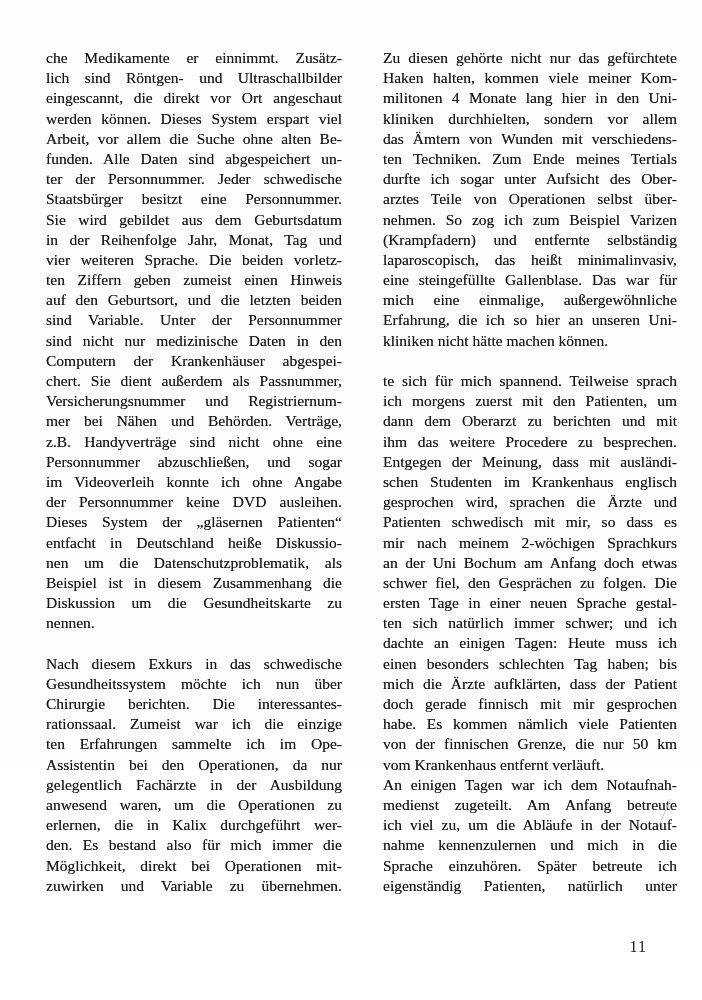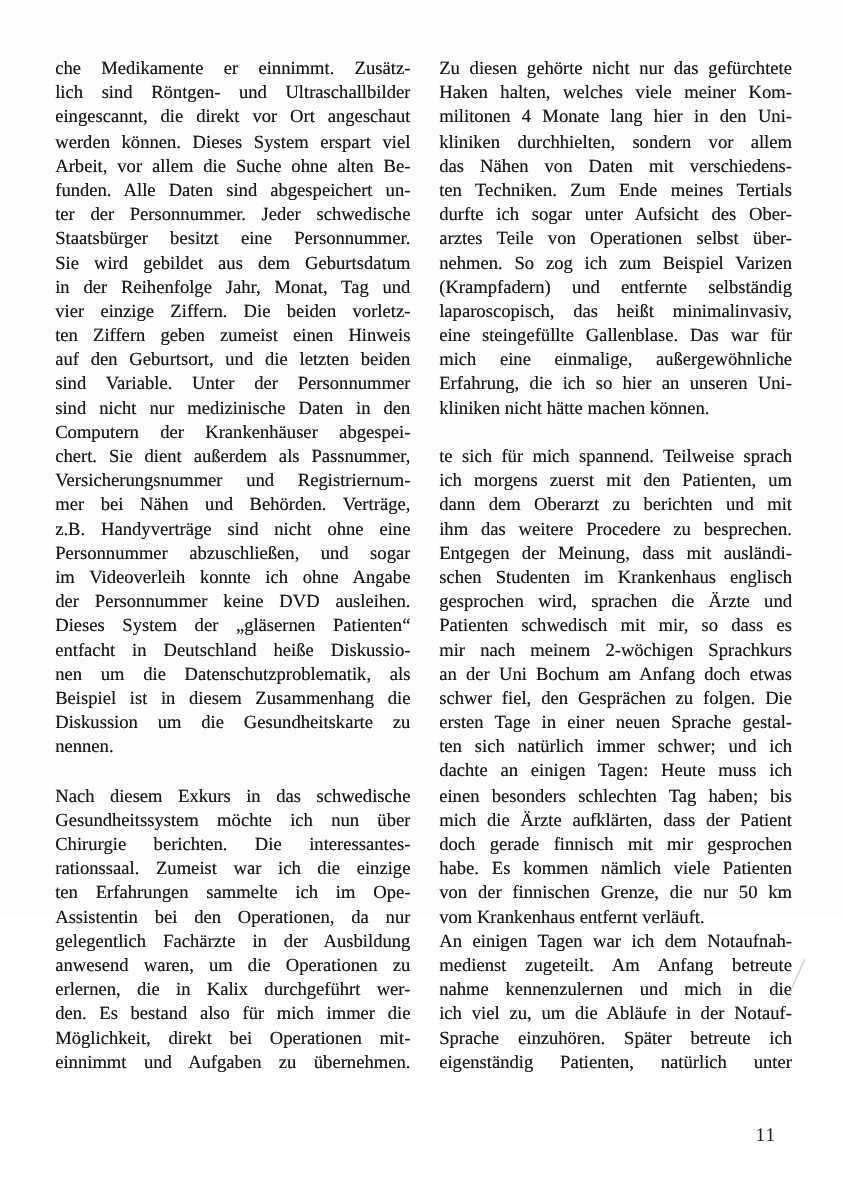--- a/index.html
+++ b/index.html
@@ -19,21 +19,21 @@
     color: #161616;
   }
   .col {
     position: absolute;
     top: 48px;
     font-size: 15.5px;
     line-height: 20.2px;
     text-shadow: 0 0 0.3px rgba(0,0,0,0.55);
   }
   .col-left  { left: 46px;  width: 296px; }
-  .col-right { left: 366px; width: 294px; }
+  .col-right { left: 383px; width: 294px; }
   .para { margin: 0; }
   .para.gap { margin-top: 20.2px; }
   .line {
     height: 20.2px;
     overflow: hidden;
     text-align: justify;
     text-align-last: justify;
   }
   .line.end { text-align-last: left; }
   .page-number {
@@ -63,21 +63,21 @@
         <div class="line">che Medikamente er einnimmt. Zusätz-</div>
         <div class="line">lich sind Röntgen- und Ultraschallbilder</div>
         <div class="line">eingescannt, die direkt vor Ort angeschaut</div>
         <div class="line">werden können. Dieses System erspart viel</div>
         <div class="line">Arbeit, vor allem die Suche ohne alten Be-</div>
         <div class="line">funden. Alle Daten sind abgespeichert un-</div>
         <div class="line">ter der Personnummer. Jeder schwedische</div>
         <div class="line">Staatsbürger besitzt eine Personnummer.</div>
         <div class="line">Sie wird gebildet aus dem Geburtsdatum</div>
         <div class="line">in der Reihenfolge Jahr, Monat, Tag und</div>
-        <div class="line">vier einzige Ziffern. Die beiden vorletz-</div>
+        <div class="line">vier weiteren Sprache. Die beiden vorletz-</div>
         <div class="line">ten Ziffern geben zumeist einen Hinweis</div>
         <div class="line">auf den Geburtsort, und die letzten beiden</div>
         <div class="line">sind Variable. Unter der Personnummer</div>
         <div class="line">sind nicht nur medizinische Daten in den</div>
         <div class="line">Computern der Krankenhäuser abgespei-</div>
         <div class="line">chert. Sie dient außerdem als Passnummer,</div>
         <div class="line">Versicherungsnummer und Registriernum-</div>
         <div class="line">mer bei Nähen und Behörden. Verträge,</div>
         <div class="line">z.B. Handyverträge sind nicht ohne eine</div>
         <div class="line">Personnummer abzuschließen, und sogar</div>
@@ -95,30 +95,30 @@
         <div class="line">Gesundheitssystem möchte ich nun über</div>
         <div class="line">Chirurgie berichten. Die interessantes-</div>
         <div class="line">rationssaal. Zumeist war ich die einzige</div>
         <div class="line">ten Erfahrungen sammelte ich im Ope-</div>
         <div class="line">Assistentin bei den Operationen, da nur</div>
         <div class="line">gelegentlich Fachärzte in der Ausbildung</div>
         <div class="line">anwesend waren, um die Operationen zu</div>
         <div class="line">erlernen, die in Kalix durchgeführt wer-</div>
         <div class="line">den. Es bestand also für mich immer die</div>
         <div class="line">Möglichkeit, direkt bei Operationen mit-</div>
-        <div class="line">einnimmt und Aufgaben zu übernehmen.</div>
+        <div class="line">zuwirken und Variable zu übernehmen.</div>
       </div>
     </div>
   <div class="col col-right" id="col-right">
       <div class="para">
         <div class="line">Zu diesen gehörte nicht nur das gefürchtete</div>
-        <div class="line">Haken halten, welches viele meiner Kom-</div>
+        <div class="line">Haken halten, kommen viele meiner Kom-</div>
         <div class="line">militonen 4 Monate lang hier in den Uni-</div>
         <div class="line">kliniken durchhielten, sondern vor allem</div>
-        <div class="line">das Nähen von Daten mit verschiedens-</div>
+        <div class="line">das Ämtern von Wunden mit verschiedens-</div>
         <div class="line">ten Techniken. Zum Ende meines Tertials</div>
         <div class="line">durfte ich sogar unter Aufsicht des Ober-</div>
         <div class="line">arztes Teile von Operationen selbst über-</div>
         <div class="line">nehmen. So zog ich zum Beispiel Varizen</div>
         <div class="line">(Krampfadern) und entfernte selbständig</div>
         <div class="line">laparoscopisch, das heißt minimalinvasiv,</div>
         <div class="line">eine steingefüllte Gallenblase. Das war für</div>
         <div class="line">mich eine einmalige, außergewöhnliche</div>
         <div class="line">Erfahrung, die ich so hier an unseren Uni-</div>
         <div class="line end">kliniken nicht hätte machen können.</div>
@@ -141,21 +141,21 @@
         <div class="line">einen besonders schlechten Tag haben; bis</div>
         <div class="line">mich die Ärzte aufklärten, dass der Patient</div>
         <div class="line">doch gerade finnisch mit mir gesprochen</div>
         <div class="line">habe. Es kommen nämlich viele Patienten</div>
         <div class="line">von der finnischen Grenze, die nur 50 km</div>
         <div class="line end">vom Krankenhaus entfernt verläuft.</div>
       </div>
       <div class="para">
         <div class="line">An einigen Tagen war ich dem Notaufnah-</div>
         <div class="line">medienst zugeteilt. Am Anfang betreute</div>
+        <div class="line">ich viel zu, um die Abläufe in der Notauf-</div>
         <div class="line">nahme kennenzulernen und mich in die</div>
-        <div class="line">ich viel zu, um die Abläufe in der Notauf-</div>
         <div class="line">Sprache einzuhören. Später betreute ich</div>
         <div class="line">eigenständig Patienten, natürlich unter</div>
       </div>
     </div>
   <div class="scan-artifact"></div>
   <div class="page-number">11</div>
 </div>
 
 </body></html>

